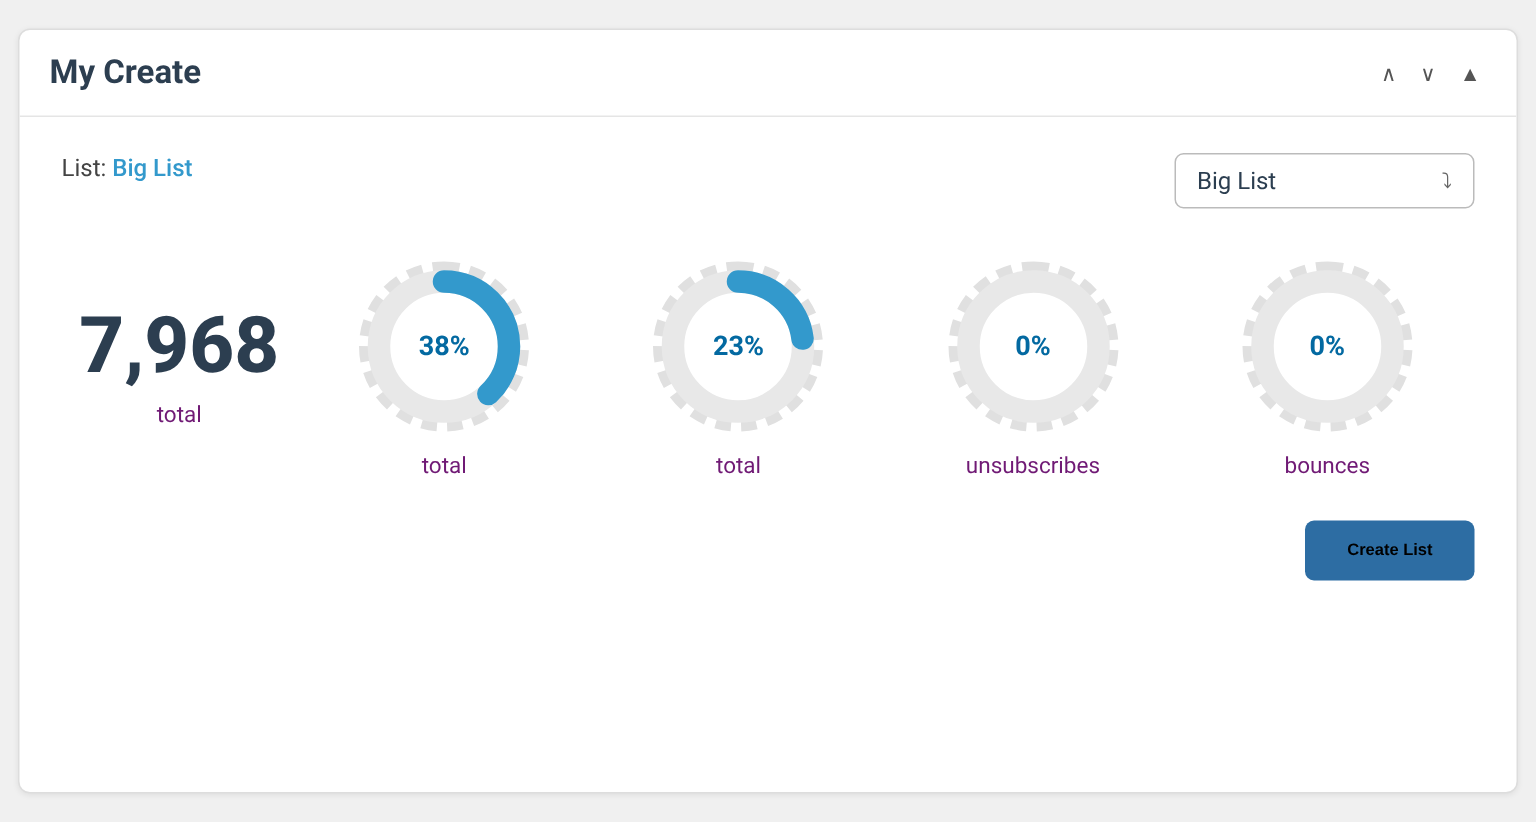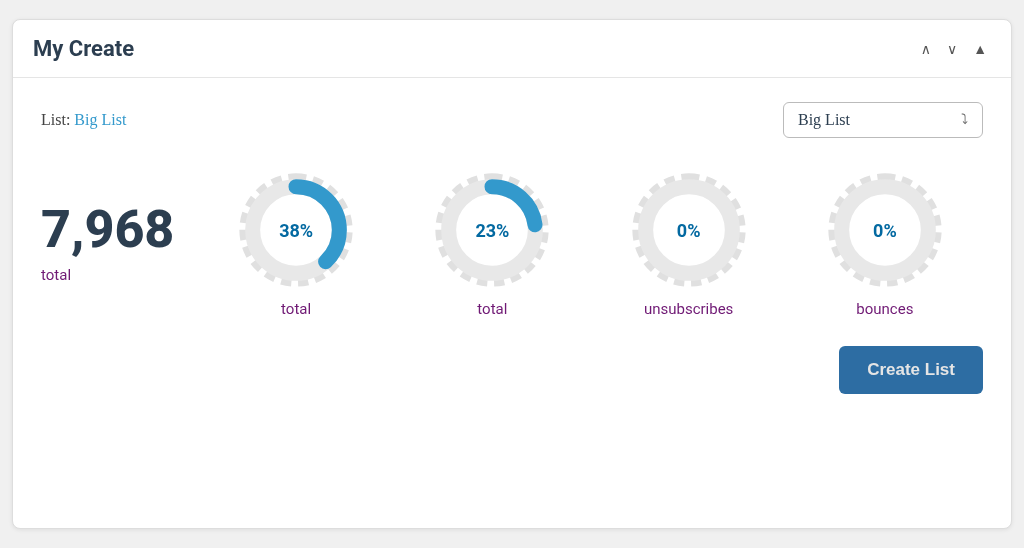--- a/index.html
+++ b/index.html
@@ -43,24 +43,22 @@
       cursor: pointer;
       color: #555;
       font-size: 14px;
       padding: 2px 4px;
     }
     .widget-body {
       padding: 24px 28px 28px 28px;
     }
     .list-row {
       display: flex;
-      align-items: center;
       justify-content: space-between;
       margin-bottom: 32px;
-      font-family: Liberation Serif, serif;
     }
     .list-label {
       font-size: 16px;
       color: #444;
     }
     .list-name-link {
       color: #3399cc;
       font-weight: 500;
       cursor: pointer;
       text-decoration: none;
@@ -90,21 +88,21 @@
       justify-content: space-between;
       margin-bottom: 16px;
     }
     .stat-item {
       display: flex;
       flex-direction: column;
       align-items: center;
       flex: 1;
     }
     .stat-total {
-      align-items: flex-start;
+      align-items: center;
       flex: 0.8;
     }
     .stat-number {
       font-size: 52px;
       font-weight: 800;
       color: #2c3e50;
       line-height: 1;
     }
     .stat-label {
       font-size: 15px;
@@ -130,25 +128,25 @@
       font-weight: 700;
       color: #0369a1;
     }
     .footer-row {
       display: flex;
       justify-content: flex-end;
       margin-top: 28px;
     }
     .create-btn {
       background: #2d6da3;
-      color: #e5e5e5;
+      color: #000000;
       border: none;
       border-radius: 6px;
       padding: 14px 28px;
-      font-size: 17px;
+      font-size: 11px;
       font-weight: 600;
       cursor: pointer;
     }
   </style>
 </head>
 <body>
 
 <div class="widget">
 
   <div class="widget-header">

